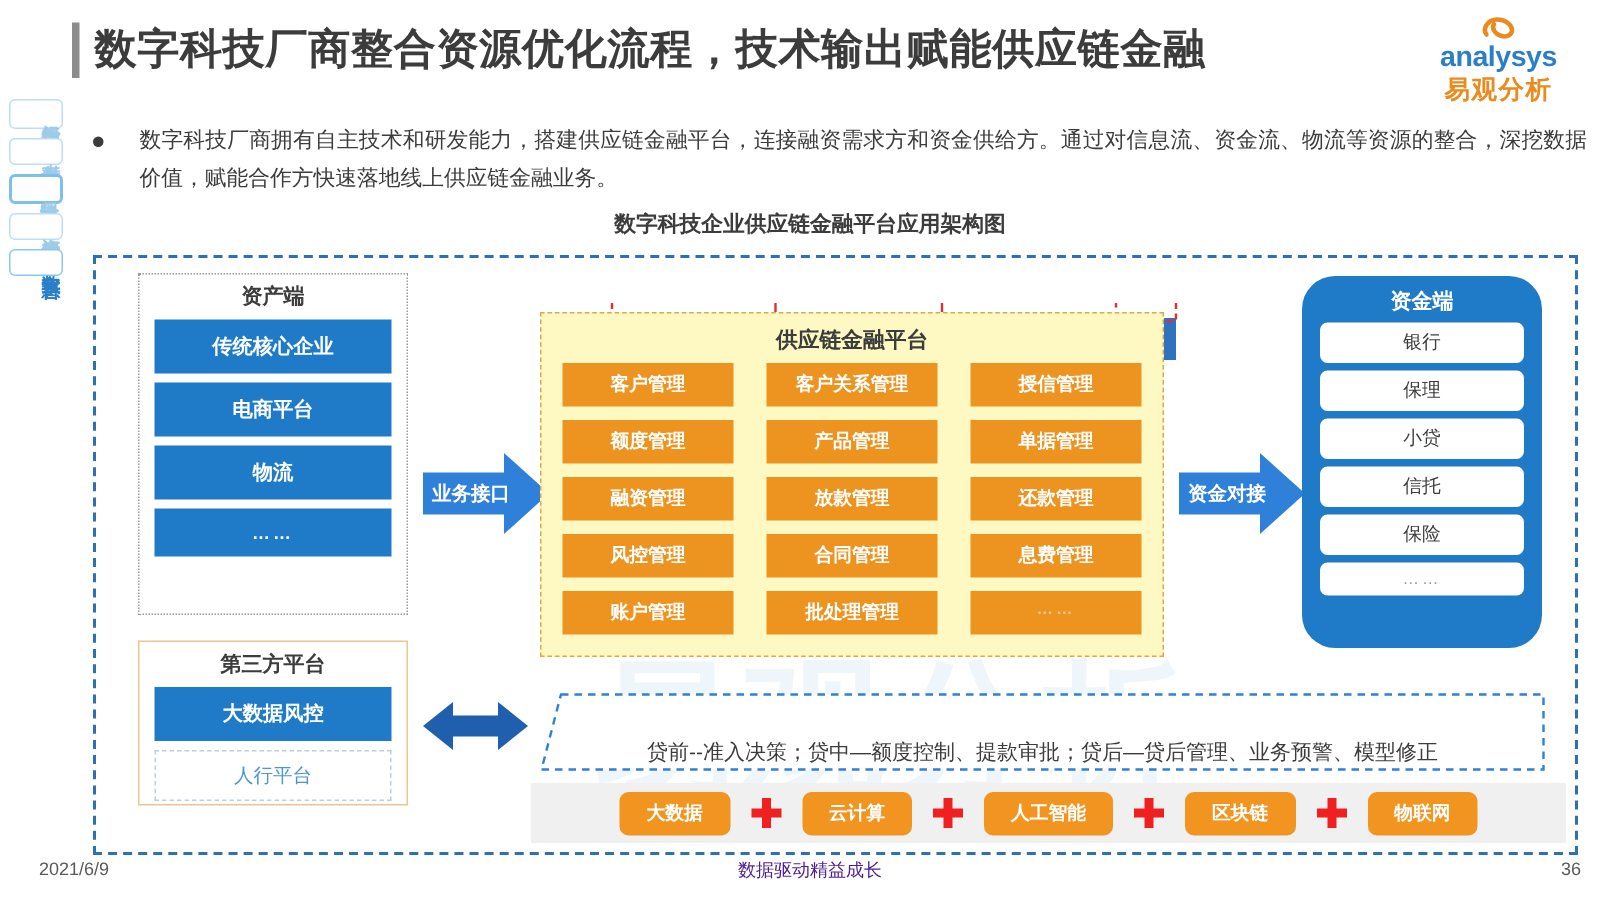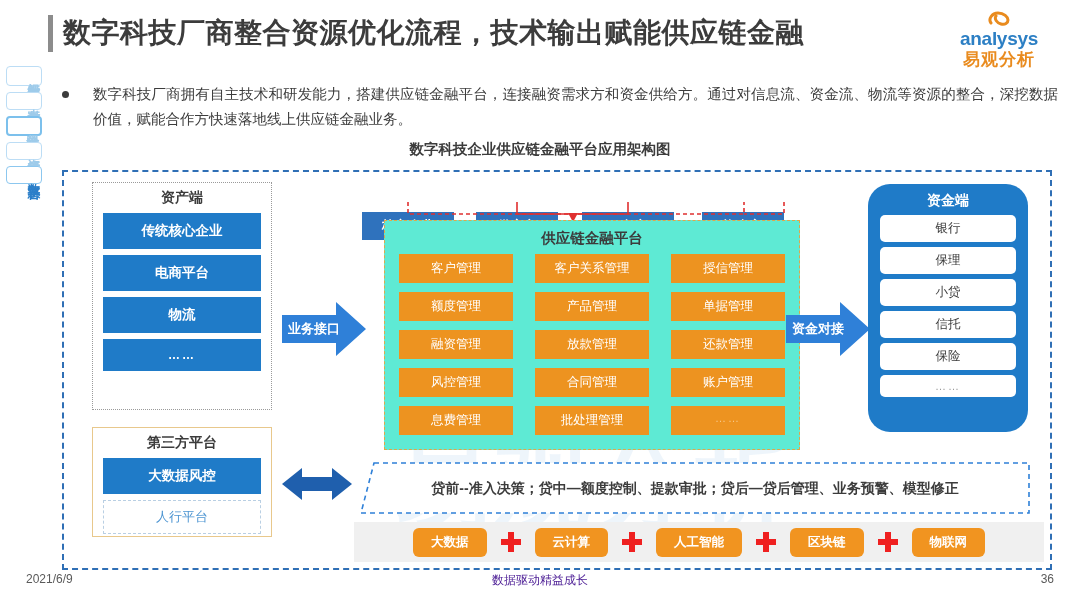--- a/index.html
+++ b/index.html
@@ -142,39 +142,38 @@
   
   .stake {
     position: absolute; top: 8px;
     background: #2f72bd; color: #fff;
     font-size: 13px; font-weight: bold;
     text-align: center; padding: 5px 0; margin-top: 32px;
   }
 
   
   .platform {
-    position: absolute; left: 296px; top: 48px;
+    position: absolute; left: 296px; top: 36px;
     width: 416px; height: 230px;
     border: 1px dashed #e0a64a;
-    background: #5eead4;
+    background: #fef9c3;
     padding: 6px 14px 10px;
-    margin-left: 24px;
   }
   .platform-head {
     text-align: center; font-size: 14.5px; font-weight: bold;
     color: #3c3c3c; margin: 2px 0 6px;
   }
   .grid {
     display: grid;
     grid-template-columns: repeat(3, 1fr);
     column-gap: 22px; row-gap: 9px;
   }
   .oj {
     background: #ed9320; color: #fff;
-    font-size: 12.5px; font-weight: normal;
+    font-size: 12.5px; font-weight: bold;
     text-align: center; padding: 6px 0;
   }
   .oj.dots { letter-spacing: 2px; font-size: 11px; color: #f6c88b; }
 
   
   .arrow-fund {
     position: absolute; left: 722px; top: 128px;
     width: 84px; height: 58px;
   }
 
@@ -199,26 +198,25 @@
 
   
   .dbl-arrow { position: absolute; left: 218px; top: 290px; }
 
   
   .lifecycle {
     position: absolute; left: 296px; top: 290px;
     width: 670px; height: 52px;
   }
   .lifecycle-text {
-    position: absolute; left: 0; top: 0; width: 100%; height: 100%;
+    position: absolute; left: 0; top: 13px; width: 100%; height: 100%;
     display: flex; align-items: center; justify-content: center;
     text-align: center;
     font-size: 14px; color: #3c3c3c; line-height: 22px;
     padding: 0 26px;
-    font-weight: bold;
   }
 
   
   .tech-strip {
     position: absolute; left: 290px; top: 350px;
     width: 690px; height: 40px;
     background: #f0f0f0;
     display: flex; align-items: center; justify-content: center;
     gap: 14px;
   }
@@ -346,22 +344,22 @@
         <div class="oj">客户关系管理</div>
         <div class="oj">授信管理</div>
         <div class="oj">额度管理</div>
         <div class="oj">产品管理</div>
         <div class="oj">单据管理</div>
         <div class="oj">融资管理</div>
         <div class="oj">放款管理</div>
         <div class="oj">还款管理</div>
         <div class="oj">风控管理</div>
         <div class="oj">合同管理</div>
+        <div class="oj">息费管理</div>
         <div class="oj">账户管理</div>
-        <div class="oj">息费管理</div>
         <div class="oj">批处理管理</div>
         <div class="oj dots">……</div>
       </div>
     </div>
 
     <div class="arrow-fund">
       <svg width="84" height="58" viewBox="0 0 84 58">
         <polygon points="0,15 54,15 54,2 84,29 54,56 54,43 0,43" fill="#2f80d8"></polygon>
       </svg>
       <div class="arrow-lbl">资金对接</div>

